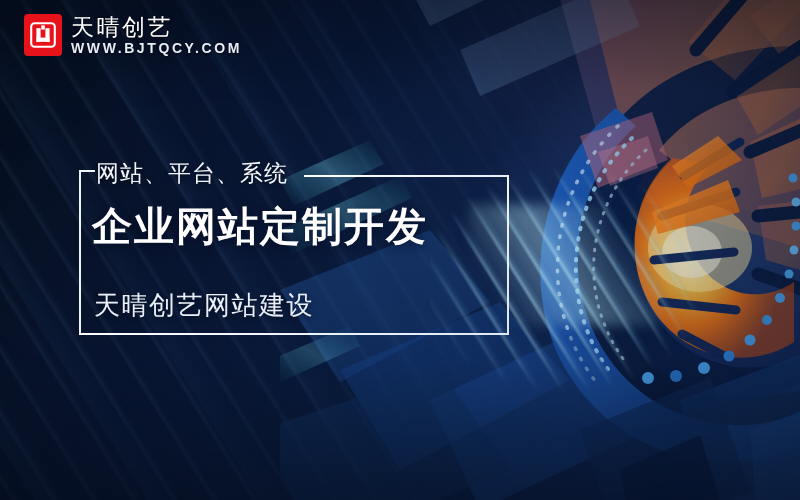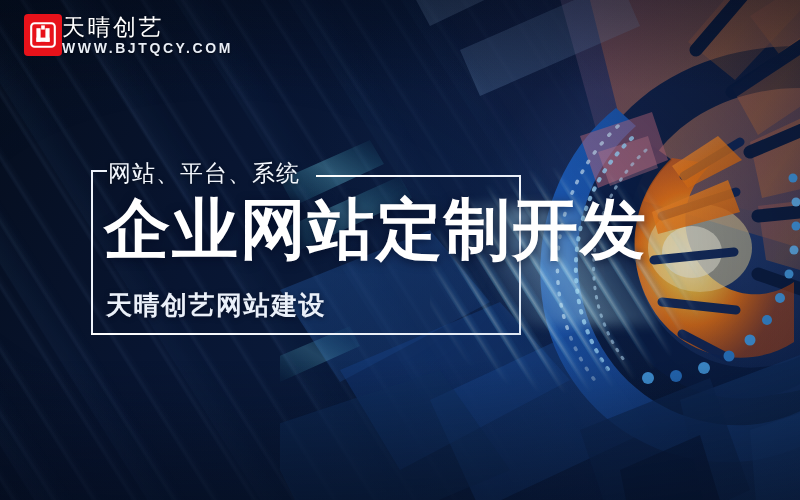--- a/index.html
+++ b/index.html
@@ -85,67 +85,67 @@
 
   
   .vignette{
     position:absolute;inset:0;pointer-events:none;
     background:
       linear-gradient(to bottom,rgba(3,9,22,.30) 0%,rgba(3,9,22,0) 18%,rgba(3,9,22,0) 72%,rgba(3,9,22,.42) 100%),
       radial-gradient(ellipse 95% 85% at 28% 50%,rgba(4,12,28,.0) 35%,rgba(4,12,28,.45) 100%);
   }
 
   
-  .logo{position:absolute;left:24px;top:14px;display:flex;align-items:center;z-index:30;}
+  .logo{position:absolute;left:24px;top:14px;display:flex;align-items:center;gap:9px;z-index:30;}
   .logo-mark{
     width:38px;height:42px;background:#e8121a;border-radius:4px;
     display:flex;align-items:center;justify-content:center;flex:0 0 auto;
   }
   .logo-mark svg{display:block;}
   .logo-text{display:flex;flex-direction:column;justify-content:center;gap:2px;}
   .logo-cn{
     color:#fff;font-size:23px;line-height:1;letter-spacing:2.5px;font-weight:400;
     font-family:"DejaVu Sans","Liberation Sans",sans-serif;
     text-shadow:0 1px 3px rgba(0,0,0,.6);
   }
   .logo-url{
     color:#e9eef6;font-size:14px;line-height:1;letter-spacing:2.6px;font-weight:700;
     font-family:"Liberation Sans",sans-serif;
     text-shadow:0 1px 2px rgba(0,0,0,.6);
   }
 
   
-  .content{position:absolute;left:16px;top:0;width:659px;height:500px;z-index:25;}
+  .content{position:absolute;left:4px;top:0;width:659px;height:500px;z-index:25;}
 
   .frame-left{position:absolute;left:75px;top:170px;width:2px;height:165px;background:#eef3fa;}
   .frame-left-top{position:absolute;left:75px;top:170px;width:16px;height:2px;background:#eef3fa;}
   .frame-bottom{position:absolute;left:75px;top:333px;width:430px;height:2px;
     background:linear-gradient(to right,#ffffff 0%,#eaf0f8 70%,#dfe8f4 100%);}
   .frame-right{position:absolute;left:503px;top:175px;width:2px;height:160px;
     background:linear-gradient(to bottom,#f2f6fc,#dce6f4);}
   .frame-topline{position:absolute;left:300px;top:175px;width:205px;height:2px;
     background:linear-gradient(to right,#ffffff,#e8eef8);}
 
   .eyebrow{
     position:absolute;left:92px;top:158px;
     color:#f2f6fc;font-size:23px;line-height:30px;letter-spacing:1px;
     font-family:"DejaVu Serif","Liberation Serif",serif;
     text-shadow:0 1px 4px rgba(0,0,0,.55);
     white-space:nowrap;
   }
   .headline{
     position:absolute;left:88px;top:198px;
-    color:#ffffff;font-size:66px;line-height:64px;letter-spacing:2px;font-weight:700;
-    font-family:Liberation Serif, serif;
+    color:#ffffff;font-size:40px;line-height:64px;letter-spacing:2px;font-weight:700;
+    font-family:Liberation Mono, monospace;
     text-shadow:0 2px 10px rgba(0,8,30,.65);
     white-space:nowrap;
   }
   .subline{
     position:absolute;left:90px;top:288px;
-    color:#eaf0f9;font-size:26px;line-height:34px;letter-spacing:1.5px;font-weight:700;
+    color:#eaf0f9;font-size:26px;line-height:34px;letter-spacing:1.5px;font-weight:400;
     font-family:"DejaVu Sans","Liberation Sans",sans-serif;
     text-shadow:0 1px 5px rgba(0,6,24,.6);
     white-space:nowrap;
   }
 </style>
 </head>
 <body>
 
 <div id="banner">
 

